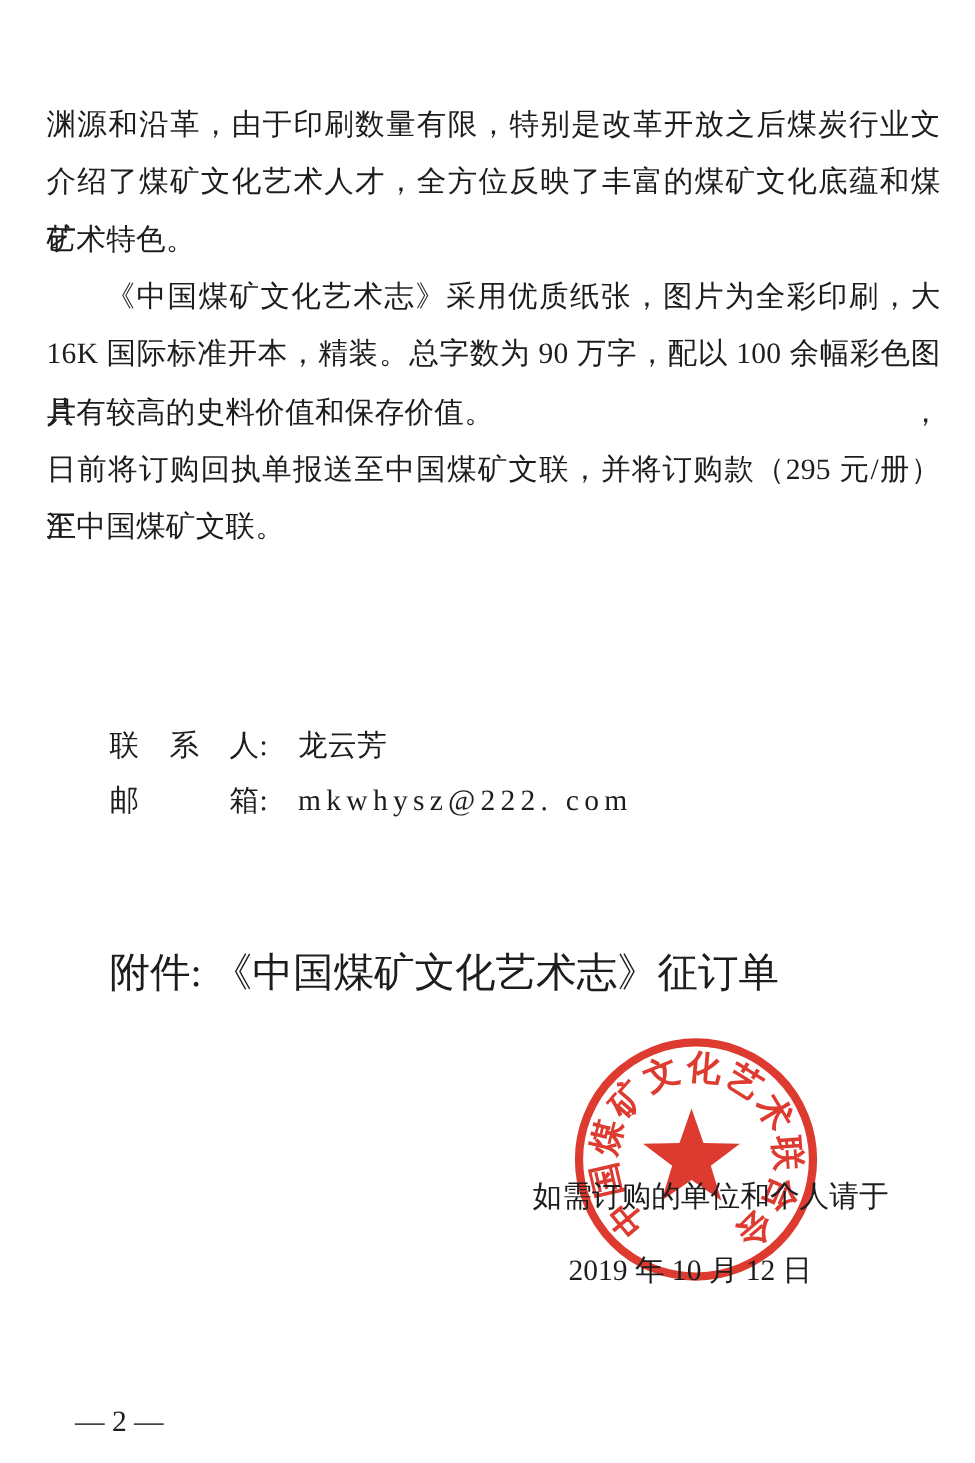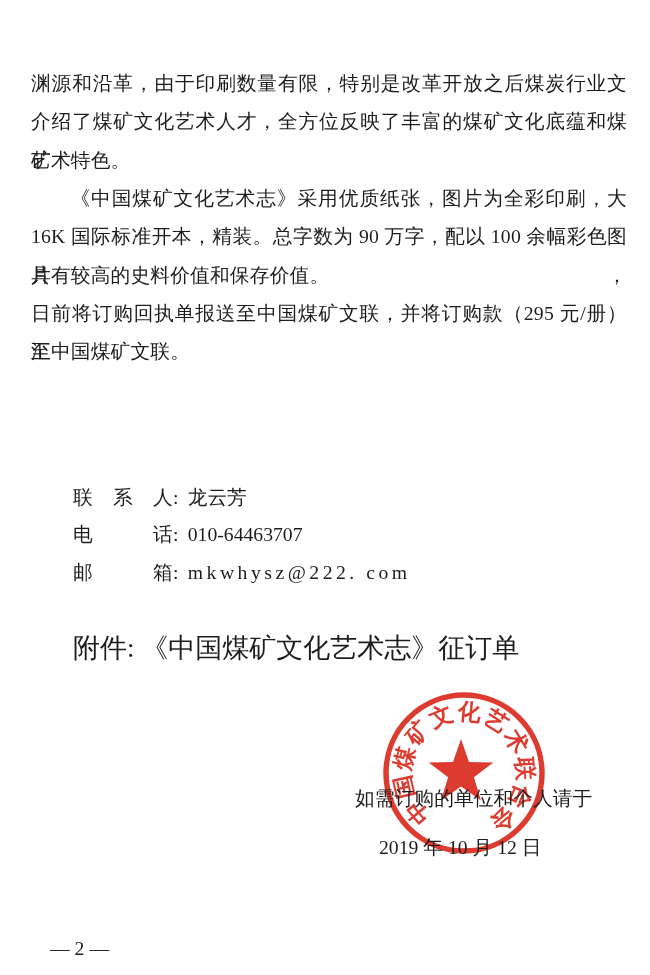--- a/index.html
+++ b/index.html
@@ -25,21 +25,21 @@
     text-align-last: justify;
     letter-spacing: 0.2px;
   }
   .tline.pend { text-align-last: left; }
   .tline.indent { text-indent: 2em; }
 
   
   .contacts { position: absolute; left: 73px; top: 479px; }
   .contact-line { height: 37.3px; line-height: 37.3px; font-size: 19.7px; white-space: pre; }
   .contact-label { letter-spacing: 0.3px; }
-  .contact-value { margin-left: 9px; }
+  .contact-value { margin-left: 20px; }
   .contact-line.email .contact-value { letter-spacing: 3.5px; }
 
   
   .attachment {
     position: absolute; left: 73px; top: 629px;
     height: 38px; line-height: 38px; font-size: 27px; white-space: pre;
   }
 
   
   .seal {
@@ -82,21 +82,20 @@
       <div class="tline pend">艺术特色。</div>
       <div class="tline indent">《中国煤矿文化艺术志》采用优质纸张，图片为全彩印刷，大</div>
       <div class="tline">16K 国际标准开本，精装。总字数为 90 万字，配以 100 余幅彩色图片，</div>
       <div class="tline pend">具有较高的史料价值和保存价值。</div>
       <div class="tline">日前将订购回执单报送至中国煤矿文联，并将订购款（295 元/册）汇</div>
       <div class="tline pend">至中国煤矿文联。</div>
     </div>
 
   <div class="contacts" id="contacts">
       <div class="contact-line"><span class="contact-label">联　系　人:</span><span class="contact-value">龙云芳</span></div>
-      <div class="contact-line"><span class="contact-label">电　　　话:</span><span class="contact-value">010-64463707</span></div>
       <div class="contact-line email"><span class="contact-label">邮　　　箱:</span><span class="contact-value">mkwhysz@222. com</span></div>
     </div>
 
   <div class="attachment">附件: 《中国煤矿文化艺术志》征订单</div>
 
   <div class="seal">
     <svg viewBox="0 0 172 172" xmlns="http://www.w3.org/2000/svg">
       <circle id="seal-ring" cx="86" cy="85" r="78" fill="none" stroke-width="5.5" stroke="#dc2b1f"></circle>
       <path id="seal-star" d="M83,51 L91,74 L115.3,74.5 L95.9,89.2 L103,112.5 L83,98.6 L63,112.5 L70.1,89.2 L50.7,74.5 L75,74 Z" fill="#dc2b1f"></path>
       <g id="seal-chars">

